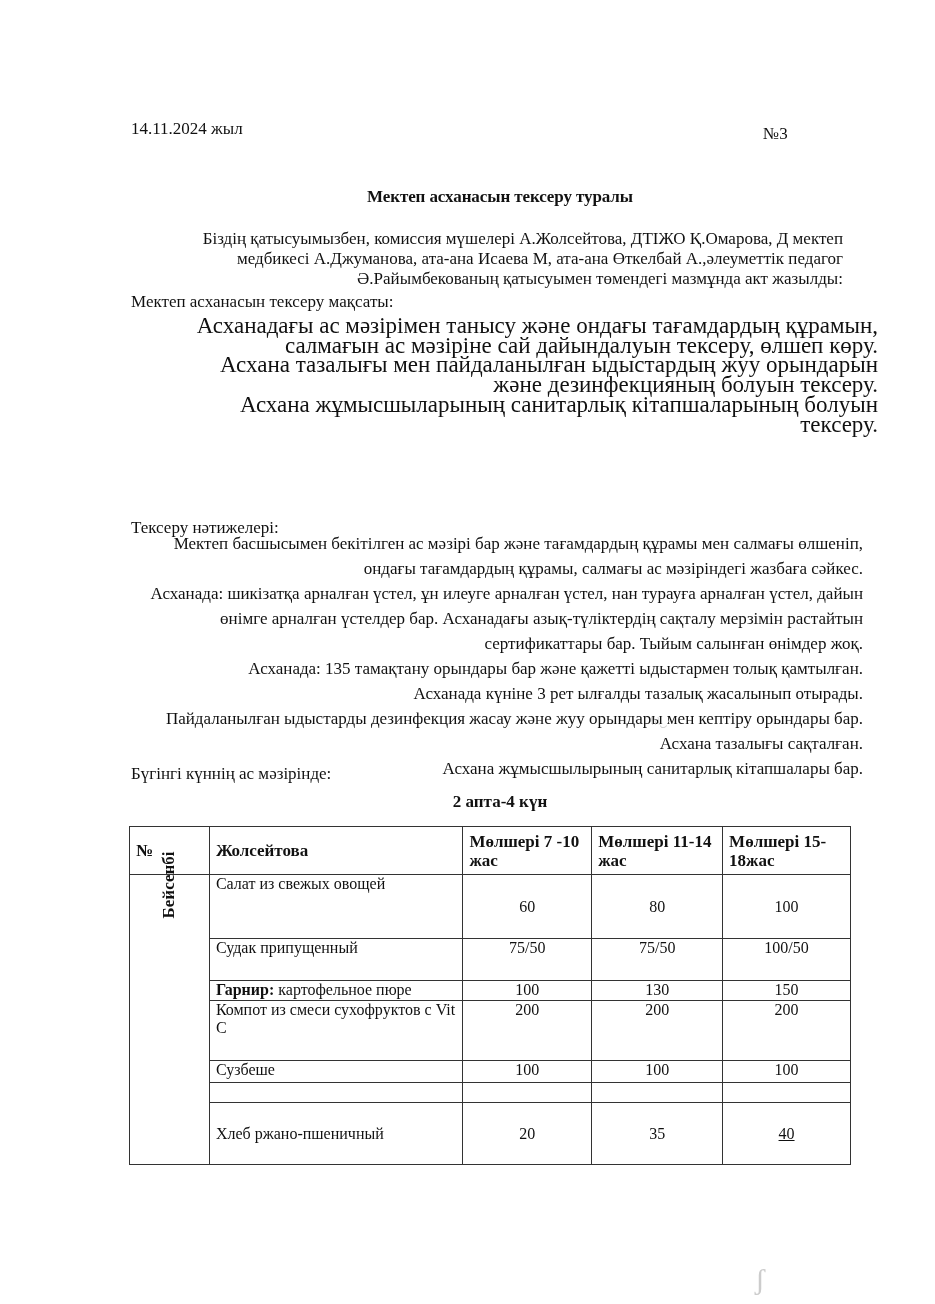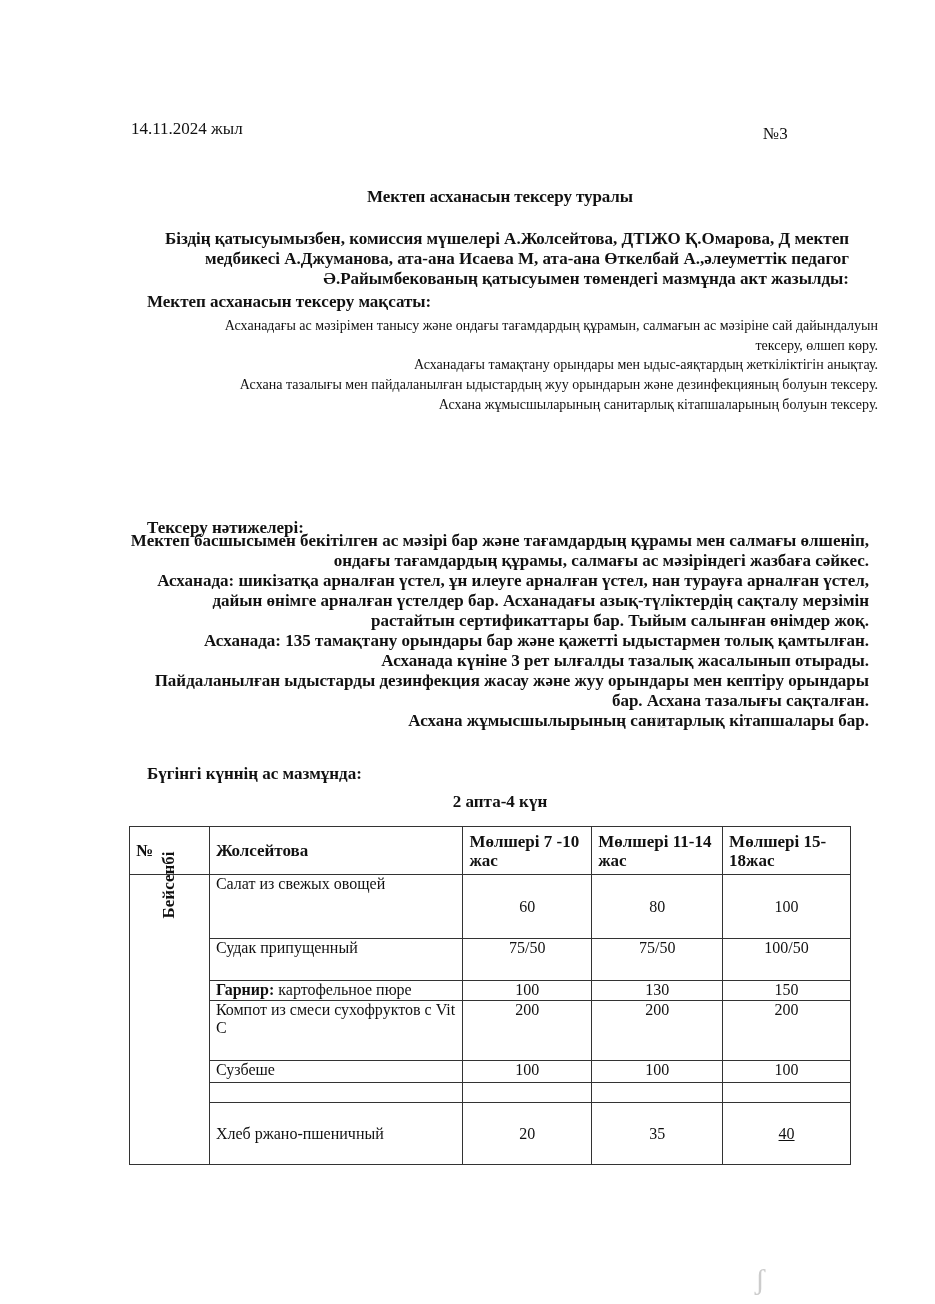--- a/index.html
+++ b/index.html
@@ -5,26 +5,26 @@
     html, body { margin: 0; padding: 0; background: #ffffff; }
     body {
       width: 935px; height: 1304px; position: relative; overflow: hidden;
       font-family: "Liberation Serif", "DejaVu Serif", serif;
       color: #111111;
     }
     .abs { position: absolute; text-align: right; }
     .date { left: 131px; top: 119px; font-size: 17px; }
     .num { left: 763px; top: 124px; font-size: 17px; }
     .title { left: 0; width: 1000px; top: 187px; text-align: center; font-size: 17px; font-weight: bold; letter-spacing: -0.1px; }
-    .para { left: 129px; width: 720px; font-size: 17px; line-height: 20px; font-weight: bold; }
+    .para { left: 123px; width: 720px; font-size: 17px; line-height: 20px; }
     .intro { top: 229px; text-indent: 22px; }
-    .h { left: 131px; font-size: 17px; font-weight: bold; margin-left: 16px; }
-    .goals { left: 188px; top: 316px; width: 690px; font-size: 14px; line-height: 19.7px; }
+    .h { left: 131px; font-size: 17px; font-weight: normal; }
+    .goals { left: 188px; top: 316px; width: 690px; font-size: 23px; line-height: 19.7px; }
     .goals div { margin: 0; }
-    .results { top: 531px; width: 740px; font-size: 17px; line-height: 20px; }
+    .results { top: 531px; width: 740px; font-size: 17px; line-height: 25px; }
     .results div { margin: 0; }
     .week { left: 0; width: 1000px; top: 792px; text-align: center; font-size: 17px; font-weight: bold; }
     table.menu {
       position: absolute; left: 129px; top: 826px; width: 722px;
       border-collapse: collapse; font-size: 16px;
     }
     table.menu td, table.menu th {
       border: 1.3px solid #333333; padding: 0 6px; vertical-align: top;
     }
     table.menu th { font-weight: bold; text-align: left; vertical-align: middle; font-size: 17px; line-height: 19px; }
@@ -51,38 +51,37 @@
 <div class="abs date">14.11.2024 жыл</div>
 <div class="abs num">№3</div>
 
 <div class="abs title">Мектеп асханасын тексеру туралы</div>
 
 <div class="abs para intro">Біздің қатысуымызбен, комиссия мүшелері А.Жолсейтова, ДТІЖО Қ.Омарова, Д мектеп медбикесі А.Джуманова, ата-ана Исаева М, ата-ана Өткелбай А.,әлеуметтік педагог Ә.Райымбекованың  қатысуымен төмендегі  мазмұнда  акт    жазылды:</div>
 
 <div class="abs h" style="top:292px;">Мектеп асханасын тексеру мақсаты:</div>
 <div class="abs goals">
   <div>Асханадағы ас мәзірімен танысу және ондағы тағамдардың  құрамын, салмағын ас мәзіріне сай дайындалуын тексеру, өлшеп көру.</div>
-  <div>Асханадағы тамақтану орындары мен ыдыс-аяқтардың жеткіліктігін анықтау.</div>
   <div>Асхана тазалығы мен пайдаланылған ыдыстардың жуу орындарын және дезинфекцияның болуын тексеру.</div>
   <div>Асхана жұмысшыларының санитарлық кітапшаларының болуын тексеру.</div>
 </div>
 
 <div class="abs h" style="top:518px;">Тексеру нәтижелері:</div>
 <div class="abs para results">
   <div>Мектеп басшысымен бекітілген ас мәзірі бар және тағамдардың құрамы мен салмағы өлшеніп, ондағы тағамдардың құрамы, салмағы ас мәзіріндегі жазбаға сәйкес.</div>
   <div>Асханада: шикізатқа арналған үстел, ұн илеуге арналған үстел, нан турауға арналған үстел, дайын өнімге арналған үстелдер бар. Асханадағы азық-түліктердің сақталу мерзімін растайтын сертификаттары бар. Тыйым салынған өнімдер жоқ.</div>
   <div>Асханада: 135 тамақтану орындары бар және қажетті ыдыстармен толық қамтылған.</div>
   <div>Асханада күніне 3 рет ылғалды тазалық жасалынып отырады.</div>
   <div>Пайдаланылған ыдыстарды дезинфекция жасау және жуу орындары мен кептіру орындары бар. Асхана тазалығы сақталған.</div>
   <div>Асхана жұмысшылырының санитарлық кітапшалары бар.</div>
 </div>
 
 <div class="abs scribble">\\\‿·</div>
 
-<div class="abs h" style="top:764px;">Бүгінгі күннің ас мазмұнда:</div>
+<div class="abs h" style="top:764px;">Бүгінгі күннің ас мәзірінде:</div>
 <div class="abs week">2 апта-4 күн</div>
 
 <table class="menu">
   <tbody>
       <tr style="height:48px;">
     <th class="c-no">№</th>
     <th class="c-name">Жолсейтова</th>
     <th class="c-v1">Мөлшері 7 -10 жас</th>
     <th class="c-v2">Мөлшері 11-14 жас</th>
     <th class="c-v3">Мөлшері 15-18жас</th>

